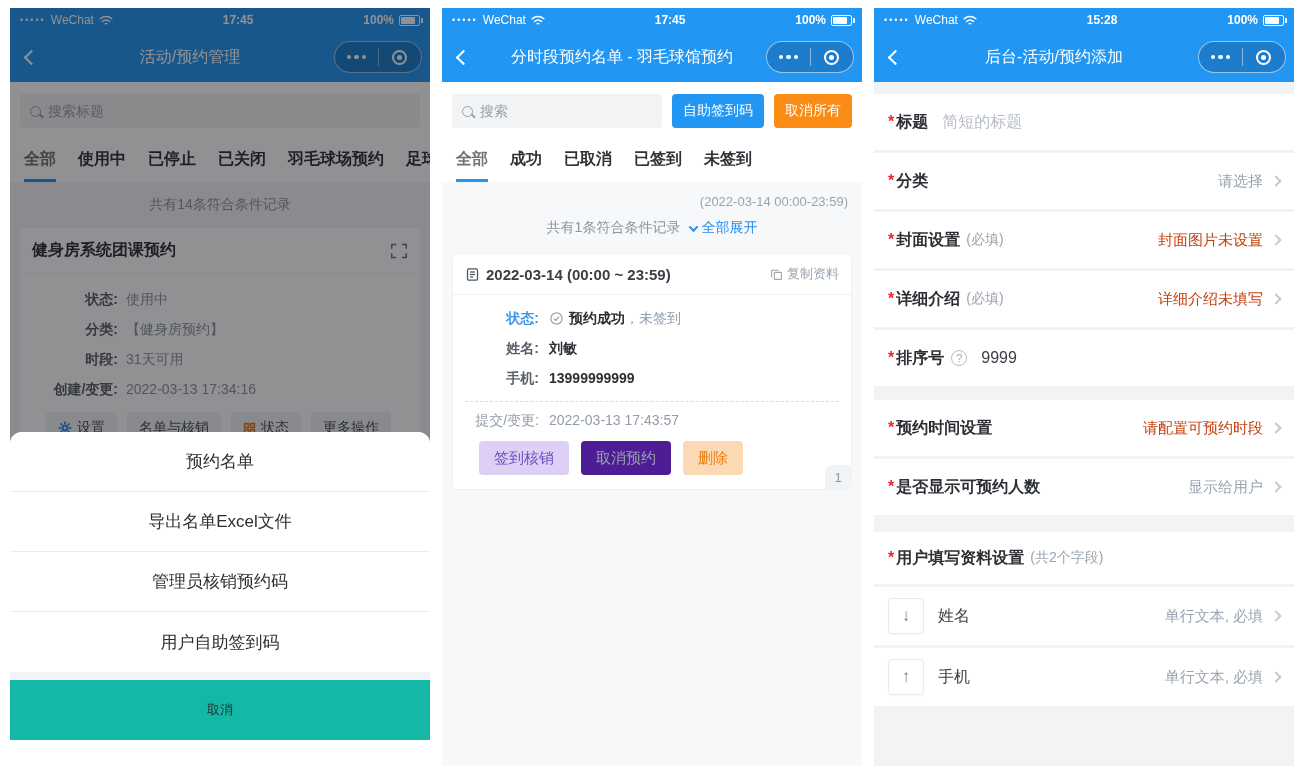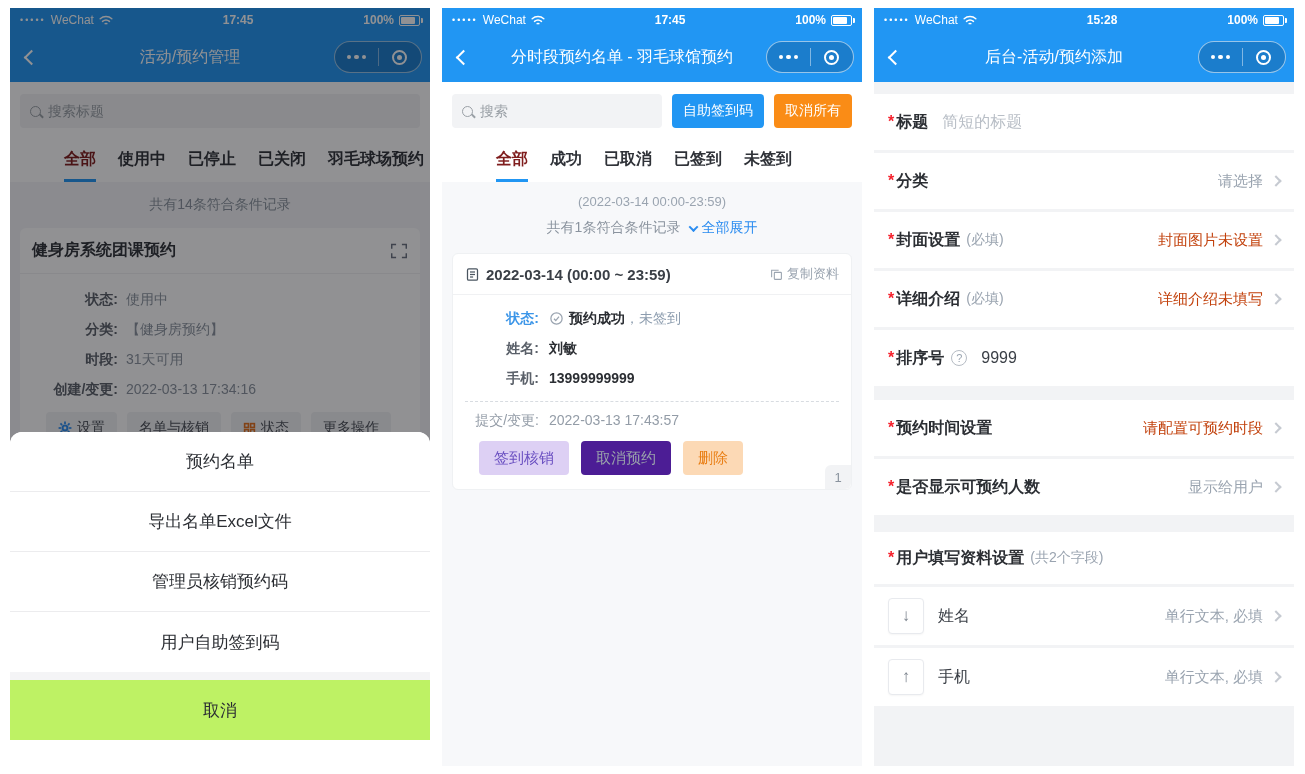--- a/index.html
+++ b/index.html
@@ -61,21 +61,21 @@
   .plus-c::before { content:""; position:absolute; left:50%; top:50%; width:7px; height:1.5px;
     background:currentColor; transform:translate(-50%,-50%); }
   .plus-c::after { content:""; position:absolute; left:50%; top:50%; width:1.5px; height:7px;
     background:currentColor; transform:translate(-50%,-50%); }
 
   
   .tabs { background:#fff; display:flex; gap:22px; padding:0 14px; height:42px; font-size:16px;
     white-space:nowrap; overflow:hidden; }
   .tab { display:flex; align-items:center; font-weight:600; color:#2f3238; border-bottom:3px solid transparent;
     cursor:pointer; flex:none; }
-  .tab.active { color:#7f1d1d; border-bottom-color:#2196f3;margin-left:40px; }
+  .tab.active { color:#737373; border-bottom-color:#2196f3; }
 
   .count-line { text-align:center; color:#8a939e; padding:14px 0; font-size:14px; }
 
   
   .card { background:#fff; border-radius:6px; margin:0 10px; }
   .card-head { display:flex; justify-content:space-between; align-items:center; padding:12px;
     border-bottom:1px solid #f0f1f3; font-size:16px; font-weight:700; color:#2f3238; }
   .card-body { padding:10px 12px 12px; }
   .frow { display:flex; font-size:14px; line-height:30px; }
   .frow .fl { width:86px; text-align:right; color:#5a6069; font-weight:600; flex:none; margin-right:8px; }
@@ -85,25 +85,25 @@
     padding:0 12px; font-size:14px; color:#4a4f57; cursor:pointer; }
 
   
   .dim { position:absolute; inset:0; background:rgba(10,12,16,.45); z-index:5; }
   .sheet { position:absolute; left:0; right:0; bottom:0; z-index:6; }
   .sheet-top { background:#fff; border-radius:12px 12px 0 0; overflow:hidden; }
   .sheet-item { height:60px; display:flex; align-items:center; justify-content:center; font-size:17px;
     color:#2b2e33; border-bottom:1px solid #ececee; cursor:pointer; background:#fff; }
   .sheet-item:last-child { border-bottom:none; }
   .sheet-gap { height:8px; background:#f4f4f6; }
-  .sheet-cancel { background:#bef264; height:60px; display:flex; align-items:center; justify-content:center;
-    font-size:17px; color:#2b2e33; cursor:pointer; }
-
-  
-  .daterange { text-align:center; color:#9aa4b0; font-size:13px; padding:12px 14px 2px; }
+  .sheet-cancel { background:#14b8a6; height:60px; display:flex; align-items:center; justify-content:center;
+    font-size:13px; color:#2b2e33; cursor:pointer; }
+
+  
+  .daterange { text-align:right; color:#9aa4b0; font-size:13px; padding:12px 14px 2px; }
   .countrow { display:flex; justify-content:center; align-items:center; gap:10px; padding:8px 0 10px;
     font-size:14px; color:#8a939e; }
   .expand { color:#2b8cf0; display:flex; align-items:center; gap:4px; cursor:pointer; }
   .chev-down { width:7px; height:7px; border-right:2px solid #2b8cf0; border-bottom:2px solid #2b8cf0;
     transform:rotate(45deg) translate(-1px,-1px); }
   .record { background:#fff; border-radius:6px; margin:6px 10px 0; position:relative; border:1px solid #eff1f3; }
   .rec-head { display:flex; justify-content:space-between; align-items:center; padding:11px 12px;
     border-bottom:1px solid #f0f1f3; color:#3a3f46; font-size:15px; font-weight:600; }
   .rec-title { display:flex; align-items:center; gap:6px; }
   .rec-copy { color:#9aa4b0; font-size:13px; font-weight:400; display:flex; align-items:center; gap:4px; cursor:pointer; }

